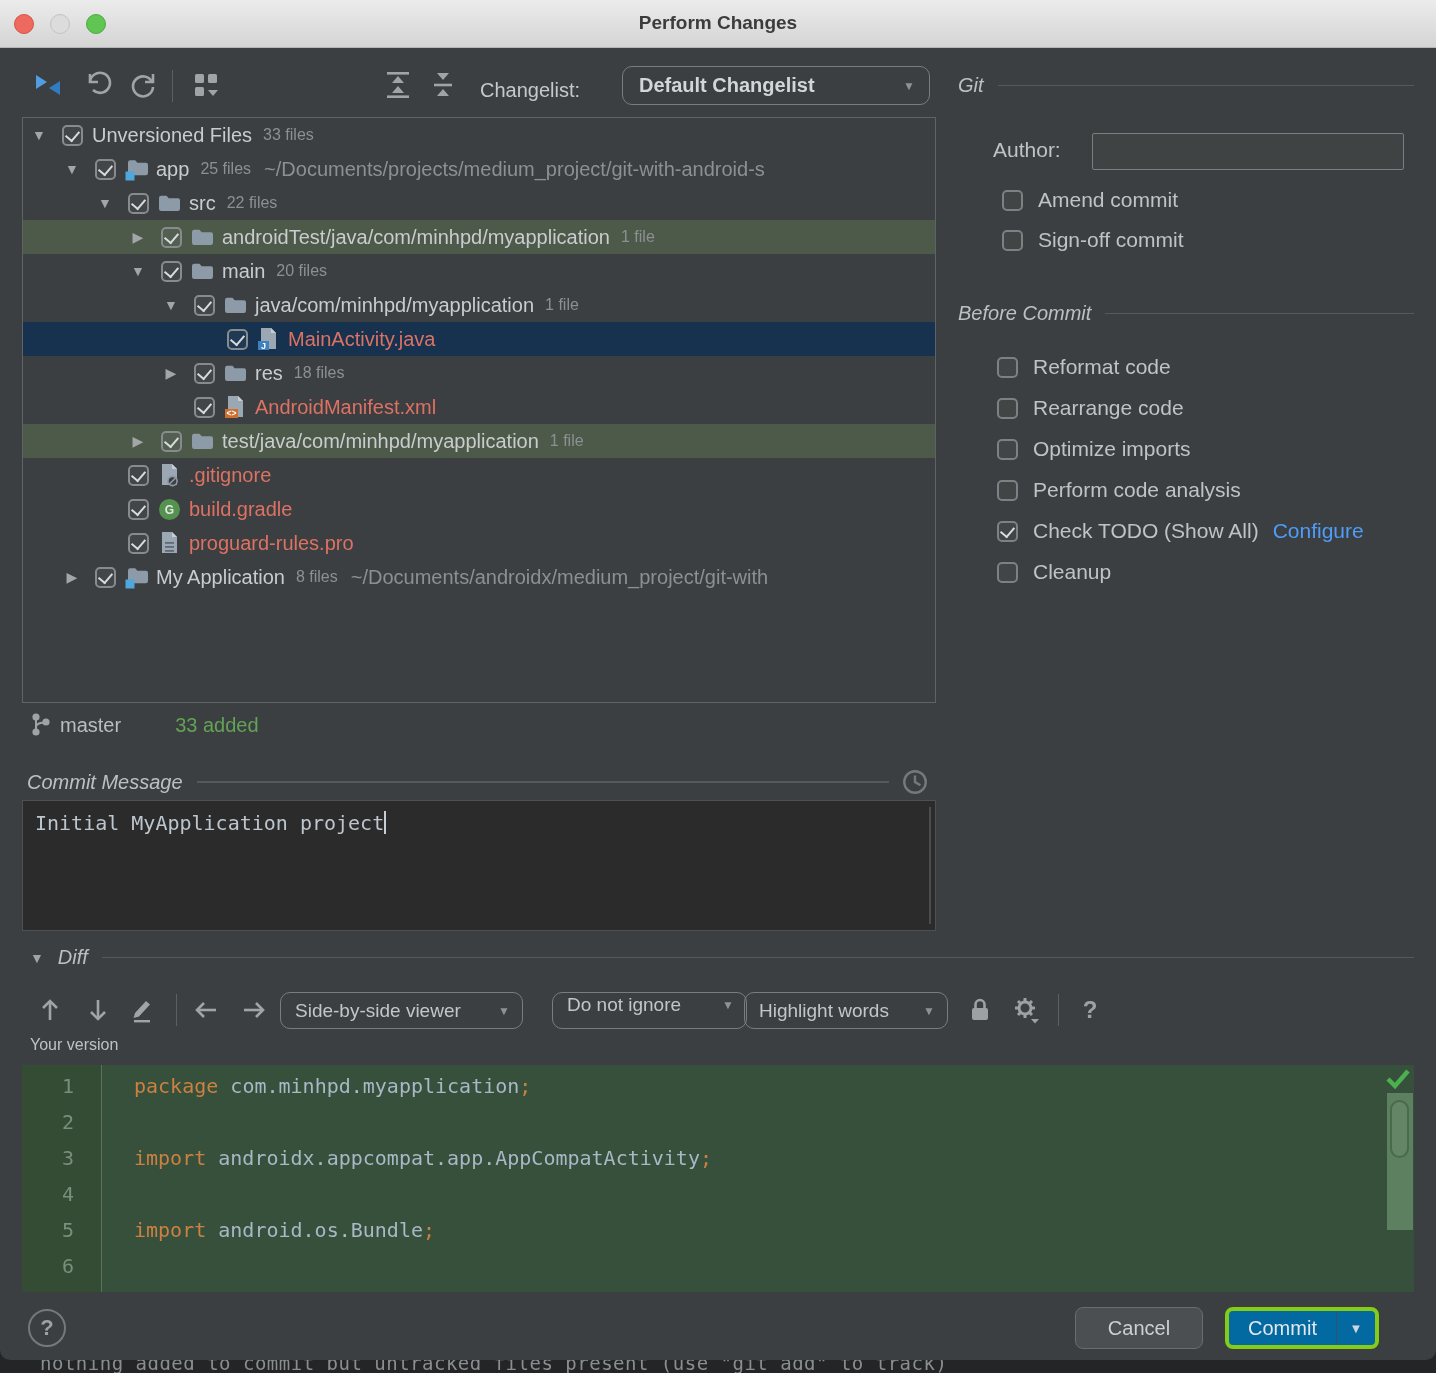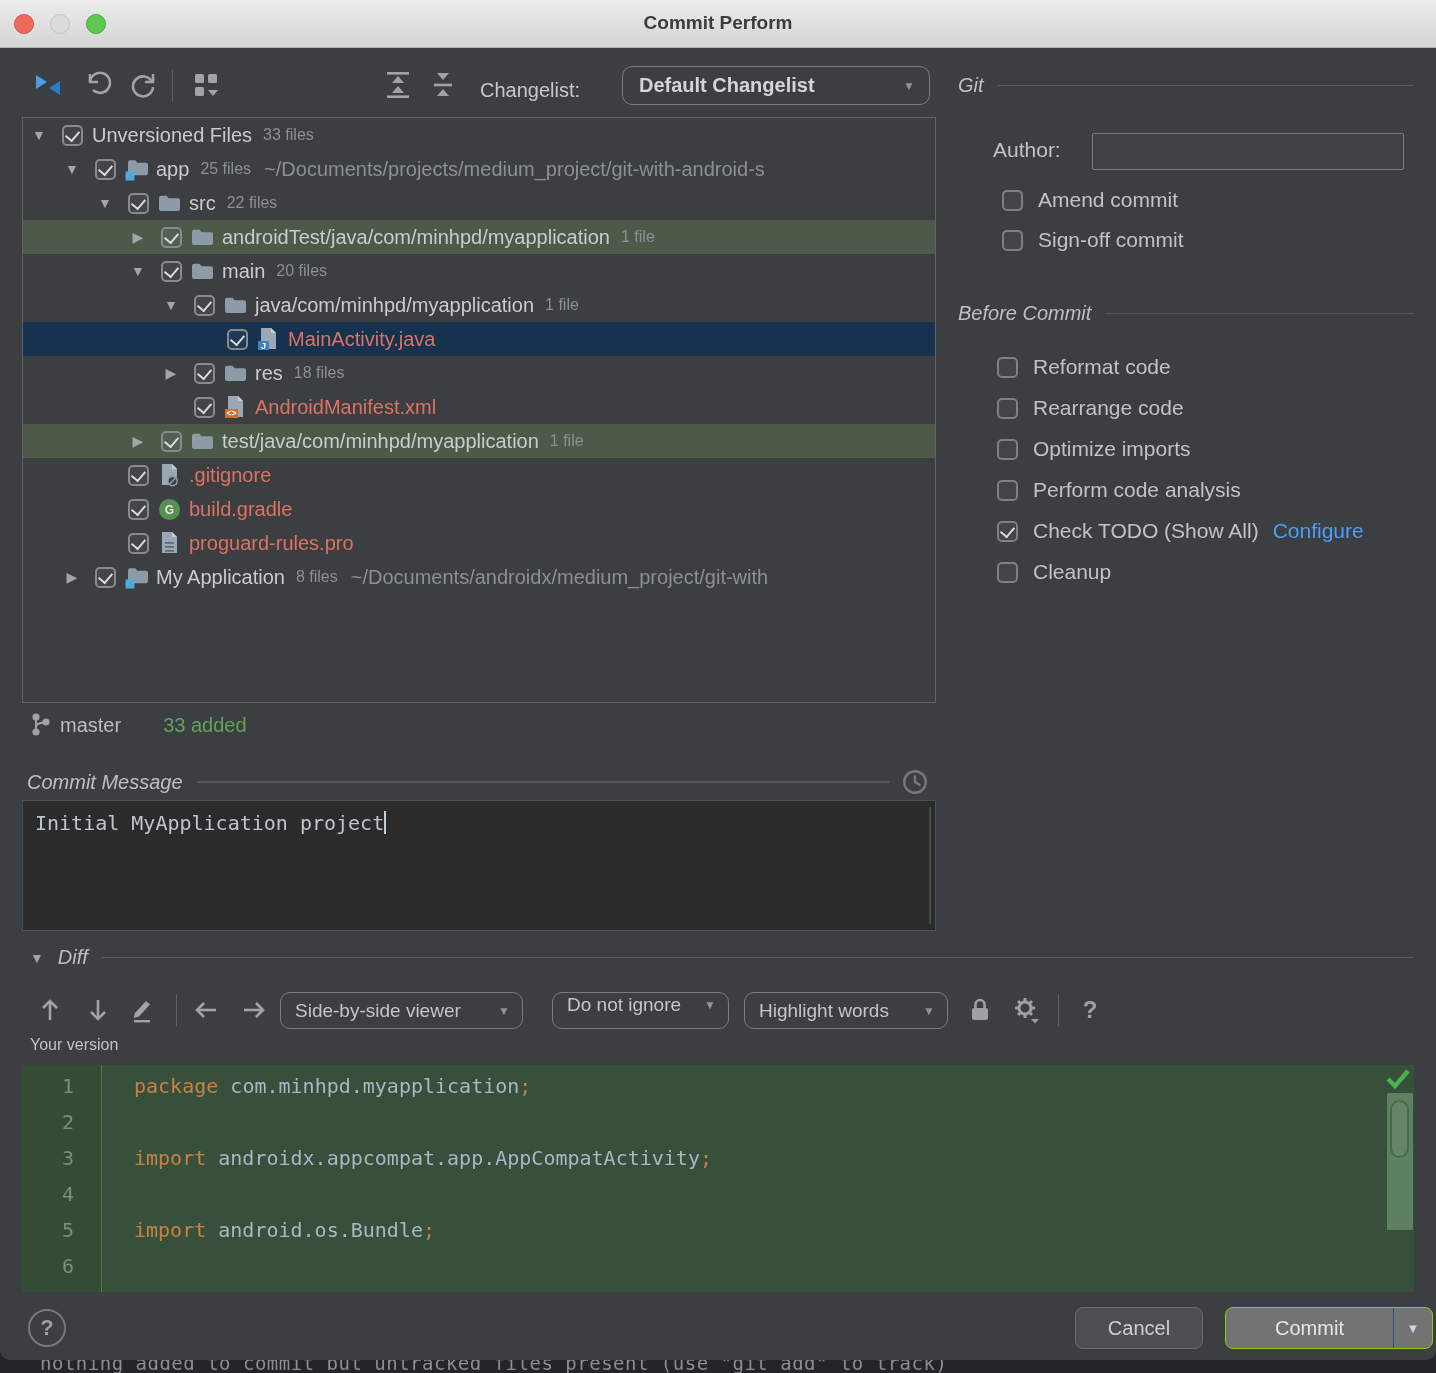--- a/index.html
+++ b/index.html
@@ -43,21 +43,21 @@
         border-right:2.6px solid #d9dbdc; border-bottom:2.6px solid #d9dbdc; transform:rotate(40deg); }
   .ticon { width:24px; height:24px; margin-right:7px; flex:none; display:flex; align-items:center; }
   .tname { font-size:20px; color:#c9ccce; }
   .tname.red { color:#dc7263; }
   .tcount { font-size:16px; color:#8b9093; margin-left:11px; }
   .tpath { font-size:20px; color:#8b9093; margin-left:13px; overflow:hidden; }
 
   
   .branch-row { position:absolute; left:30px; top:710px; height:30px; display:flex; align-items:center; }
   .branch-name { font-size:20px; color:#b9bdbf; margin-left:8px; }
-  .added-count { font-size:20px; color:#62a355; margin-left:42px; }
+  .added-count { font-size:20px; color:#62a355; margin-left:54px; }
   .sec-header { position:absolute; display:flex; align-items:center;font-style:italic; }
   .sec-title { font-size:20px; color:#bdc0c2; flex:none; }
   .sec-line { flex:1; height:1.5px; background:#55595b; margin-left:14px; }
   #cm-box { position:absolute; left:22px; top:800px; width:914px; height:131px;
             background:#2b2b2b; border:1px solid #505050; padding:10px 12px; cursor:text; }
   #cm-text { font-family:"DejaVu Sans Mono", monospace; font-size:20px; color:#bdc6ce; }
   .caret-bar { display:inline-block; width:2px; height:23px; background:#c7cfd6; vertical-align:-4px; }
   .cm-scroll { position:absolute; right:4px; top:6px; bottom:6px; width:2px; background:#5a5e60; opacity:.65; }
 
   
@@ -90,42 +90,42 @@
   #stripe-thumb { position:absolute; left:3px; top:7px; width:19px; height:58px;
                   border:2px solid #4a6a4c; border-radius:10px; background:#648566; cursor:grab; }
 
   
   .help-circle { position:absolute; left:28px; top:1309px; width:38px; height:38px; border-radius:50%;
                  border:2px solid #76797b; color:#9da1a4; font-size:22px; font-weight:bold;
                  display:flex; align-items:center; justify-content:center; cursor:pointer; }
   .btn { position:absolute; top:1307px; height:42px; border-radius:8px; font-size:20px;
          display:flex; align-items:center; justify-content:center; cursor:pointer; }
   #cancel-btn { left:1075px; width:128px; background:#4b4f51; border:1px solid #696d6f; color:#cdd0d2; }
-  #commit-btn { left:1225px; width:208px; background:#737373; border:1px solid #84cc16; color:#e3e8ee; }
+  #commit-btn { left:1225px; width:154px; background:#0369a1; border:4px solid #84cc16; color:#e3e8ee; }
   #commit-main { flex:1; text-align:center; }
   #commit-split { width:1px; height:100%; background:#335076; }
   #commit-arrow { width:38px; text-align:center; color:#cdd7e2; font-size:13px; }
 
   
   #terminal-sliver { position:absolute; left:40px; top:1352px; z-index:1; color:#8b8e90;
                      font-family:"DejaVu Sans Mono", monospace; font-size:19px; letter-spacing:.5px; }
   svg { display:block; }
 </style>
 </head>
 <body>
 
 <div id="terminal-sliver">nothing added to commit but untracked files present (use "git add" to track)</div>
 
 <div id="window">
 
   <div class="titlebar">
     <span class="tl red"></span>
     <span class="tl gray"></span>
     <span class="tl green"></span>
-    <div class="win-title">Commit Perform</div>
+    <div class="win-title">Perform Changes</div>
   </div>
 
   <span class="tbicon" style="left:33px">
     <svg viewBox="0 0 30 30">
         <path d="M3 5 l11 7 -11 7 z" fill="#4f9ee3"></path>
         <path d="M27 11 l-11 7 11 7 z" fill="#2f7cc3"></path>
       </svg>
   </span>
   <span class="tbicon" style="left:84px">
     <svg viewBox="0 0 30 30" fill="none" stroke="#a0a4a7" stroke-width="2.6">
@@ -441,21 +441,21 @@
   <span class="diff-arrow" style="left:240px">
     <svg viewBox="0 0 28 28" fill="none" stroke="#a0a4a7" stroke-width="2.6">
         <line x1="4" y1="14" x2="22" y2="14"></line>
         <path d="M16 7 l7 7 -7 7"></path>
       </svg>
   </span>
   <div class="dropdown dd-sm" style="left:280px; top:992px; width:243px; padding:0 12px 0 14px">
     <span>Side-by-side viewer</span>
     <span class="caret">▼</span>
   </div>
-  <div class="dropdown dd-sm" style="left:552px; top:992px; width:177px; padding:0 12px 12px 14px">
+  <div class="dropdown dd-sm" style="left:552px; top:992px; width:195px; padding:0 12px 12px 14px">
     <span>Do not ignore</span>
     <span class="caret">▼</span>
   </div>
   <div class="dropdown dd-sm" style="left:744px; top:992px; width:204px; padding:0 12px 0 14px">
     <span>Highlight words</span>
     <span class="caret">▼</span>
   </div>
   <span class="diff-arrow" style="left:966px">
     <svg viewBox="0 0 28 28">
         <rect x="6" y="12" width="16" height="12" rx="2" fill="#9da1a4"></rect>

